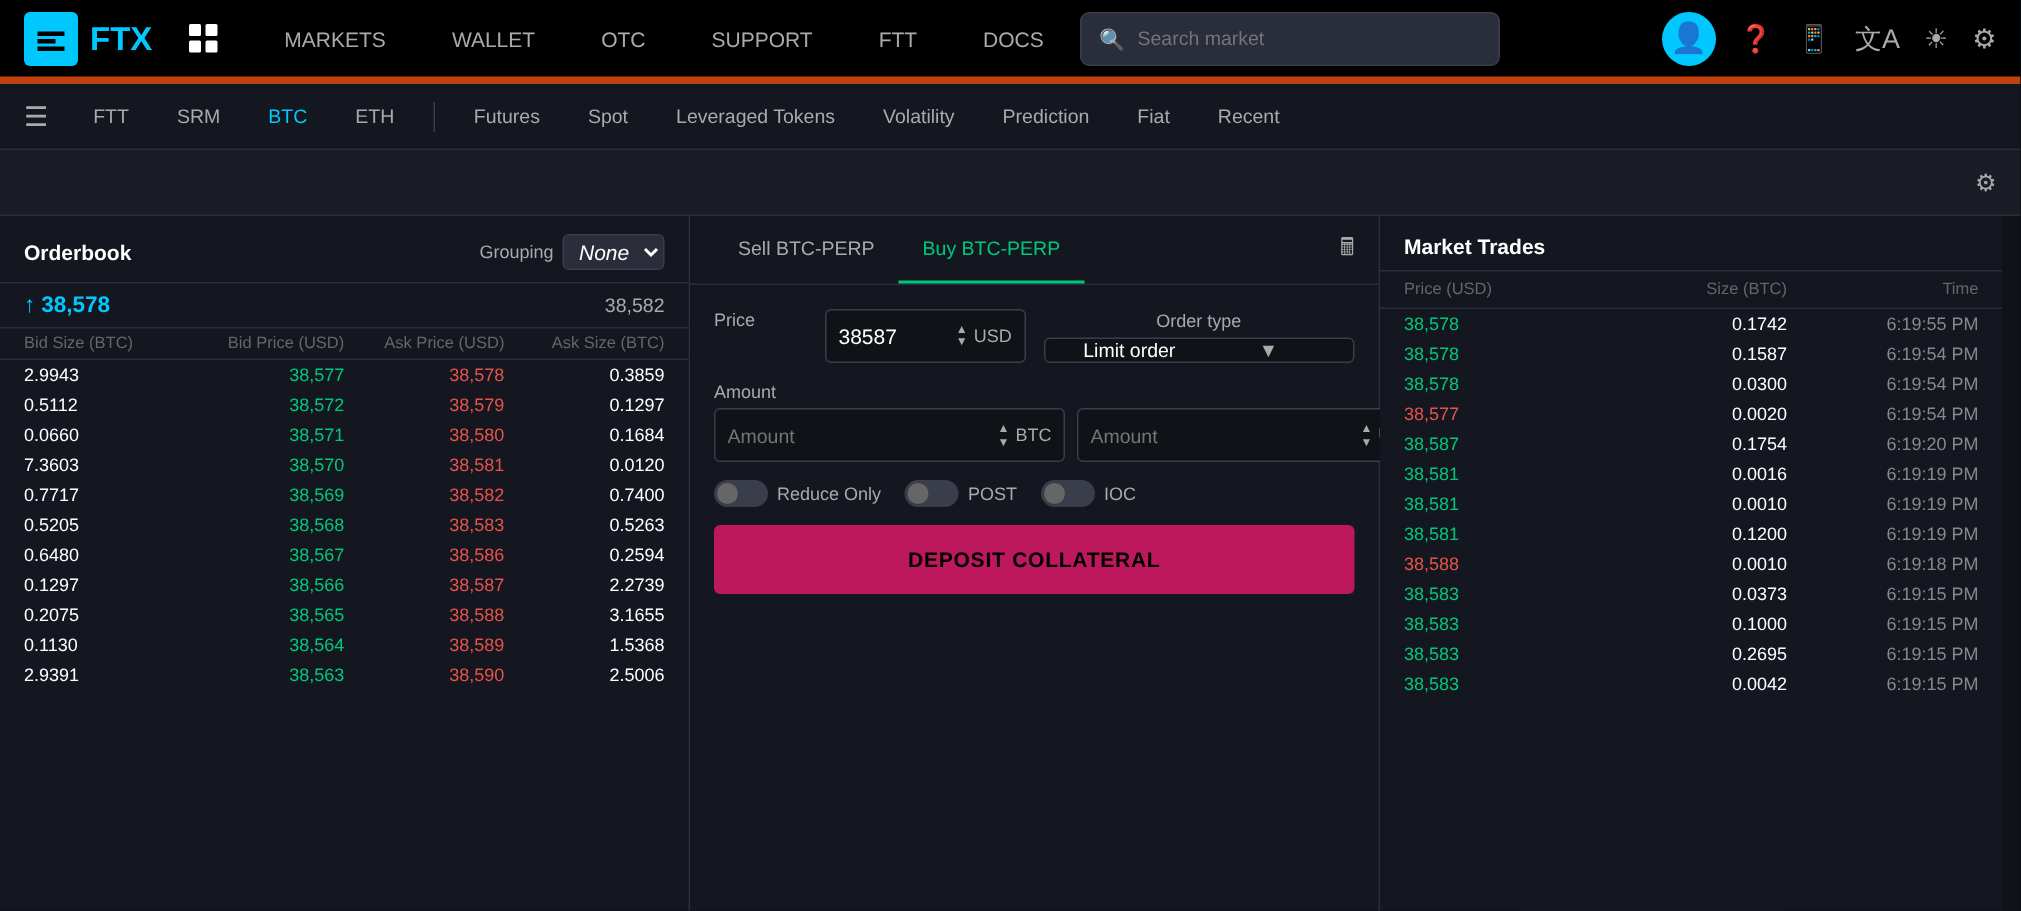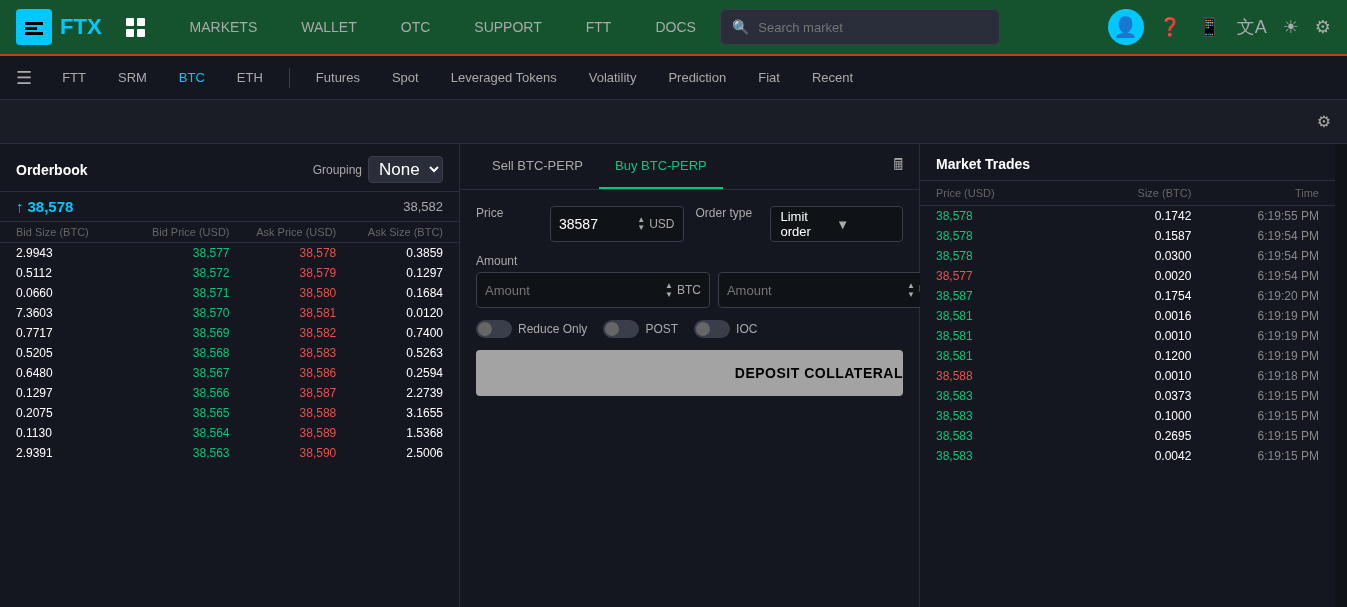--- a/index.html
+++ b/index.html
@@ -1,26 +1,26 @@
 <!DOCTYPE html>
 <html><head>
   <meta charset="utf-8">
   <style>
     * { box-sizing: border-box; margin: 0; padding: 0; }
     body { background: #0f1217; color: #fff; font-family: 'Arial', sans-serif; font-size: 13px; overflow: hidden; width: 1347px; height: 607px; }
 
     
     .top-nav {
-      background: #14532d;
+      background: #000000;
       height: 56px;
       display: flex;
       align-items: center;
       padding: 0 16px;
       gap: 24px;
-      border-bottom: 2px solid #c2410c;
+      border-bottom: 5px solid #c2410c;
     }
     .logo-area {
       display: flex;
       align-items: center;
       gap: 8px;
     }
     .logo-text {
       font-size: 22px;
       font-weight: bold;
       color: #00c8ff;
@@ -175,21 +175,22 @@
       gap: 6px;
       color: #aaa;
       font-size: 12px;
     }
     .ob-grouping select {
       background: #2a2d3a;
       border: 1px solid #3a3d4a;
       color: #fff;
       padding: 2px 6px;
       border-radius: 4px;
-      font-size: 17px;
+      font-size: 14px;
+      font-style: italic;
     }
     .ob-price-row {
       display: flex;
       justify-content: space-between;
       align-items: center;
       padding: 6px 16px;
       border-bottom: 1px solid #2a2d3a;
     }
     .ob-current-price {
       color: #00c8ff;
@@ -379,29 +380,28 @@
       background: #666;
       border-radius: 50%;
       position: absolute;
       top: 2px;
       left: 2px;
       transition: left 0.2s;
     }
     .deposit-btn {
       width: 100%;
       height: 46px;
-      background: #a3a3a3;
+      background: #be185d;
       border: none;
       border-radius: 4px;
       color: #000;
       font-size: 14px;
       font-weight: bold;
       cursor: pointer;
       letter-spacing: 0.5px;
-      text-align: right;
     }
 
     
     .market-trades-panel {
       flex: 1;
       background: #141720;
       display: flex;
       flex-direction: column;
     }
     .mt-header {
@@ -640,21 +640,21 @@
           <span class="field-label">Price</span>
           <div class="price-input-wrap">
             <input type="text" value="38587" style="">
             <div class="arrows">
                 <span>▲</span>
                 <span>▼</span>
               </div>
             <span class="currency">USD</span>
           </div>
         </div>
-        <div style="flex:1; display:flex; gap:4px;">
+        <div style="flex:1; display:flex; flex-direction:column; gap:4px;text-align:center;">
           <span class="field-label">Order type</span>
           <div class="order-type-wrap">
             <span>Limit order</span>
             <span class="chevron">▼</span>
           </div>
         </div>
       </div>
 
       <div style="display:flex; flex-direction:column; gap:4px;">
         <span class="field-label">Amount</span>

